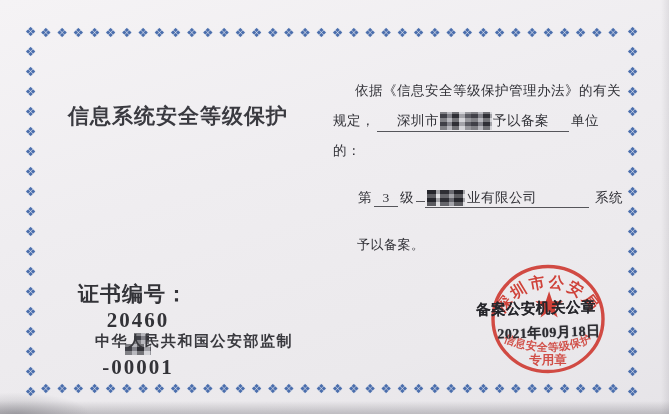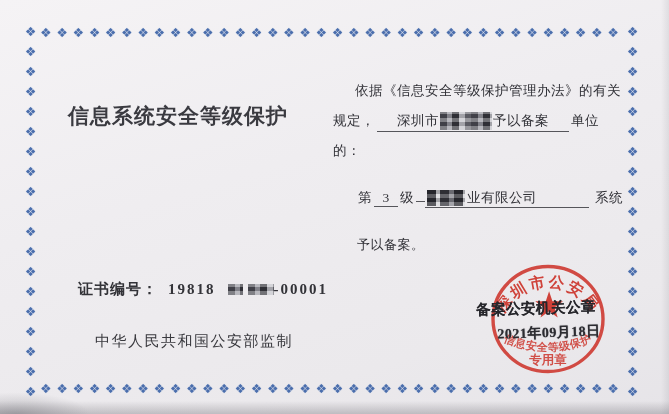--- a/index.html
+++ b/index.html
@@ -23,25 +23,25 @@
   .border-top   {left:22px; top:24px;  width:620px;height:18px;}
   .border-bottom{left:22px; top:380px; width:620px;height:18px;}
   .border-left  {left:21px; top:24px;  width:18px; height:373px;writing-mode:vertical-rl;}
   .border-right {left:623px;top:24px;  width:18px; height:373px;writing-mode:vertical-rl;}
   
   .txt{position:absolute;color:#38383d;margin-top:23px;}
   .title1{left:40px;top:79px;width:276px;text-align:center;
           font-size:21px;font-weight:700;letter-spacing:1px;color:#3a3a40;}
   .title2{left:40px;top:119px;width:276px;text-align:center;
           font-size:21px;font-weight:700;letter-spacing:2px;color:#3a3a40;}
-  .certno{left:78px;top:257px;font-size:15px;font-weight:600;
-          display:flex;align-items:center;color:#333338;}
+  .certno{left:78px;top:257px;font-size:21px;font-weight:600;
+          display:flex;align-items:center;color:#333338;flex-direction:column;}
   .certno .lbl{letter-spacing:1px;margin-right:10px;}
   .certno .num{letter-spacing:2px;}
-  .issuer{left:95px;top:309px;font-size:15px;font-weight:400;
+  .issuer{left:95px;top:309px;font-size:15px;font-weight:700;
           letter-spacing:1.5px;color:#39393e;}
   .body-line{position:absolute;font-size:13.5px;font-weight:400;
              color:#303036;letter-spacing:.5px;white-space:nowrap;}
   .line1{left:333px;top:82px;width:292px;text-indent:22px;}
   .line2{left:333px;top:112px;width:292px;display:flex;align-items:baseline;}
   .line3{left:333px;top:142px;}
   .line4{left:333px;top:189px;width:292px;display:flex;align-items:baseline;padding-left:25px;box-sizing:border-box;}
   .line5{left:357px;top:236px;font-size:13px;}
   
   .u-seg{border-bottom:1.2px solid #55555a;display:inline-flex;
@@ -90,21 +90,21 @@
 
   <div class="ornament border-top">❖❖❖❖❖❖❖❖❖❖❖❖❖❖❖❖❖❖❖❖❖❖❖❖❖❖❖❖❖❖❖❖❖❖❖❖</div>
   <div class="ornament border-bottom">❖❖❖❖❖❖❖❖❖❖❖❖❖❖❖❖❖❖❖❖❖❖❖❖❖❖❖❖❖❖❖❖❖❖❖❖</div>
   <div class="ornament border-left">❖❖❖❖❖❖❖❖❖❖❖❖❖❖❖❖❖❖❖❖❖</div>
   <div class="ornament border-right">❖❖❖❖❖❖❖❖❖❖❖❖❖❖❖❖❖❖❖❖❖</div>
 
   <div class="txt title1">信息系统安全等级保护</div>
 
   <div class="txt certno">
     <span class="lbl">证书编号：</span>
-    <span class="num">19818</span>
+    <span class="num">20460</span>
     <span class="px-blur blur-cert1"></span>
     <span class="px-blur blur-cert2"></span>
     <span class="num">-00001</span>
   </div>
 
   <div class="txt issuer">中华人民共和国公安部监制</div>
 
   <div class="body-line line1">依据《信息安全等级保护管理办法》的有关</div>
 
   <div class="body-line line2">

